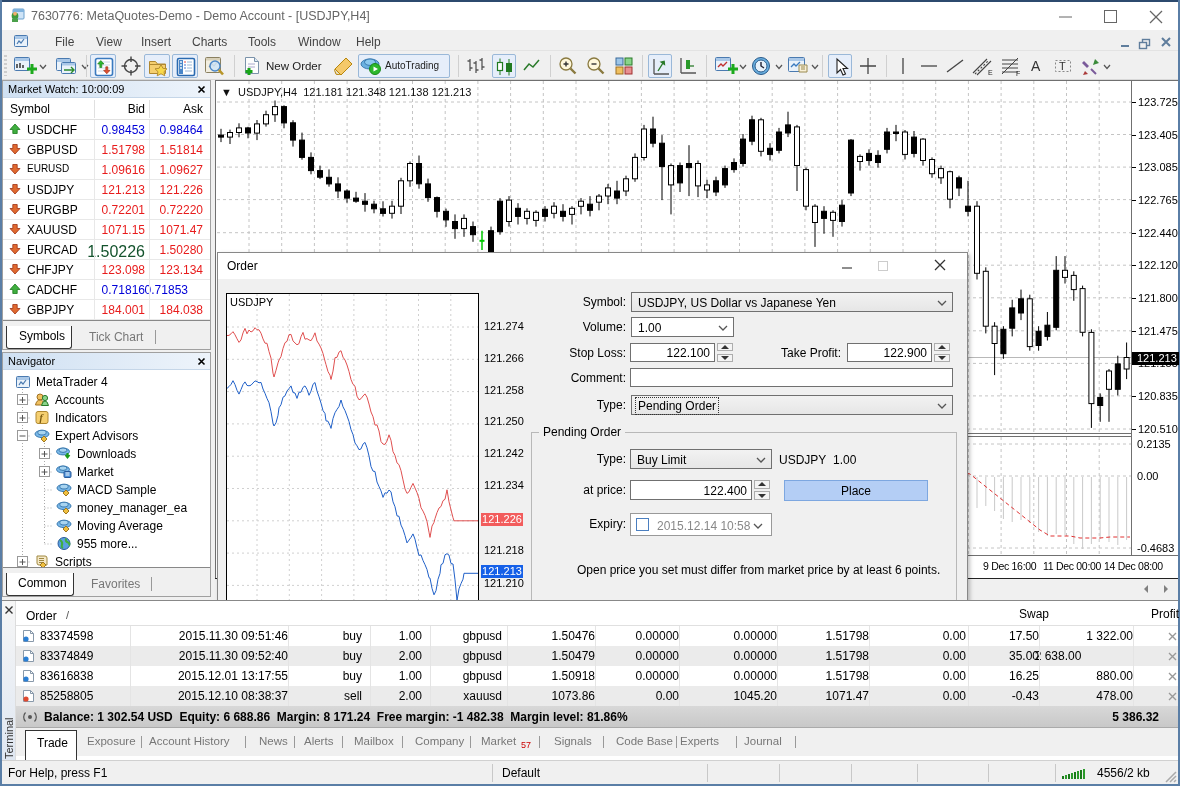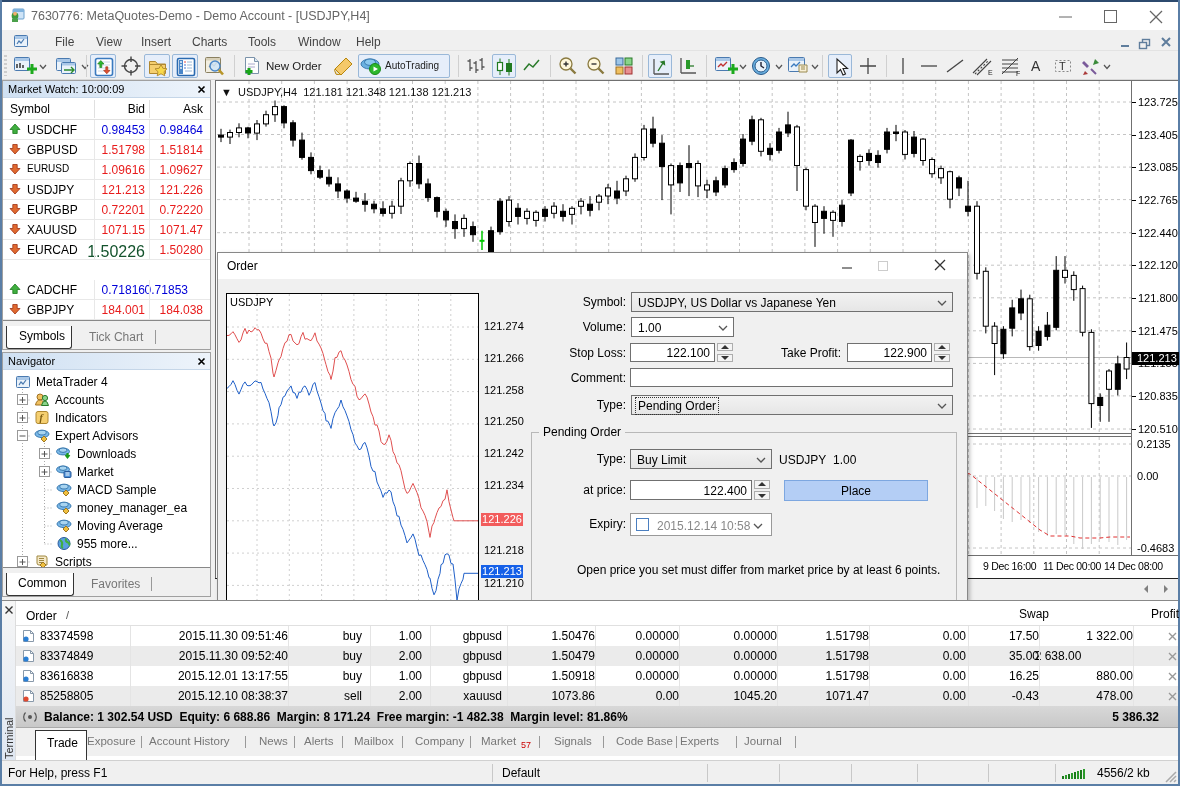--- a/index.html
+++ b/index.html
@@ -383,20 +383,30 @@
       <div class="abs" style="left:91px;top:0;width:1px;height:20px;background:#e8e8e8"></div>
       <div class="abs" style="left:146px;top:0;width:1px;height:20px;background:#e8e8e8"></div>
     </div>
     <div class="abs" style="left:0;top:159px;width:207px;height:20px;border-bottom:1px solid #e8e8e8">
       <span style="position:absolute;left:6px;top:3px;width:12px;height:12px"><svg width="12" height="12" viewBox="0 0 12 12">
 <path d="M6 11 L1 5.5 H3.8 V1.5 H8.2 V5.5 H11 Z" fill="#e06a30" stroke="#a03010" stroke-width="0.8"></path>
 </svg></span>
       <span style="position:absolute;left:24px;top:3px;font-size:12px">EURCAD</span>
       <span style="position:absolute;right:65px;top:3px;font-size:16px;color:#14532d">1.50226</span>
       <span style="position:absolute;right:7px;top:3px;font-size:12px;color:#e81c1c">1.50280</span>
+      <div class="abs" style="left:91px;top:0;width:1px;height:20px;background:#e8e8e8"></div>
+      <div class="abs" style="left:146px;top:0;width:1px;height:20px;background:#e8e8e8"></div>
+    </div>
+    <div class="abs" style="left:0;top:179px;width:207px;height:20px;border-bottom:1px solid #e8e8e8">
+      <span style="position:absolute;left:6px;top:3px;width:12px;height:12px"><svg width="12" height="12" viewBox="0 0 12 12">
+<path d="M6 11 L1 5.5 H3.8 V1.5 H8.2 V5.5 H11 Z" fill="#e06a30" stroke="#a03010" stroke-width="0.8"></path>
+</svg></span>
+      <span style="position:absolute;left:24px;top:3px;font-size:12px">CHFJPY</span>
+      <span style="position:absolute;right:65px;top:3px;font-size:12px;color:#e81c1c">123.098</span>
+      <span style="position:absolute;right:7px;top:3px;font-size:12px;color:#e81c1c">123.134</span>
       <div class="abs" style="left:91px;top:0;width:1px;height:20px;background:#e8e8e8"></div>
       <div class="abs" style="left:146px;top:0;width:1px;height:20px;background:#e8e8e8"></div>
     </div>
     <div class="abs" style="left:0;top:199px;width:207px;height:20px;border-bottom:1px solid #e8e8e8">
       <span style="position:absolute;left:6px;top:3px;width:12px;height:12px"><svg width="12" height="12" viewBox="0 0 12 12">
 <path d="M6 1 L11 6.5 H8.2 V10.5 H3.8 V6.5 H1 Z" fill="#3fae3f" stroke="#1d7a1d" stroke-width="0.8"></path>
 </svg></span>
       <span style="position:absolute;left:24px;top:3px;font-size:12px">CADCHF</span>
       <span style="position:absolute;right:65px;top:3px;font-size:12px;color:#0000d8">0.71816</span>
       <span style="position:absolute;right:22px;top:3px;font-size:12px;color:#0000d8">0.71853</span>
@@ -1248,21 +1258,21 @@
     </div>
     <div class="abs" style="left:14px;top:105px;width:1162px;height:22px;background:linear-gradient(#d8d8d8,#c8c8c8);border-bottom:1px solid #aaa">
       <svg style="position:absolute;left:6px;top:5px" width="16" height="12" viewBox="0 0 16 12">
         <circle cx="8" cy="6" r="2" fill="#555"></circle>
         <path d="M3.5 1.5 A6.5 6.5 0 0 0 3.5 10.5 M12.5 1.5 A6.5 6.5 0 0 1 12.5 10.5" fill="none" stroke="#555" stroke-width="1.2"></path>
       </svg>
       <span style="position:absolute;left:28px;top:4px;font-size:12px;font-weight:bold">Balance: 1 302.54 USD&nbsp; Equity: 6 688.86&nbsp; Margin: 8 171.24&nbsp; Free margin: -1 482.38&nbsp; Margin level: 81.86%</span>
       <span style="position:absolute;left:1020px;top:4px;width:123px;text-align:right;font-size:12px;font-weight:bold">5 386.32</span>
     </div>
     <div class="abs" style="left:14px;top:127px;width:1162px;height:28px;background:#f0f0f0">
-      <div class="abs" style="left:19px;top:2px;width:52px;height:36px;background:#fff;border:1px solid #333;border-bottom:none">
+      <div class="abs" style="left:9px;top:2px;width:52px;height:36px;background:#fff;border:1px solid #333;border-bottom:none">
         <span style="position:absolute;left:11px;top:5px;font-size:12px;color:#000">Trade</span>
       </div>
       <span style="position:absolute;left:71px;top:7px;font-size:11.5px;color:#777">Exposure</span>
       <span style="position:absolute;left:133px;top:7px;font-size:11.5px;color:#777">Account History</span>
       <span style="position:absolute;left:243px;top:7px;font-size:11.5px;color:#777">News</span>
       <span style="position:absolute;left:288px;top:7px;font-size:11.5px;color:#777">Alerts</span>
       <span style="position:absolute;left:338px;top:7px;font-size:11.5px;color:#777">Mailbox</span>
       <span style="position:absolute;left:399px;top:7px;font-size:11.5px;color:#777">Company</span>
       <span style="position:absolute;left:465px;top:7px;font-size:11.5px;color:#777">Market</span>
       <span style="position:absolute;left:538px;top:7px;font-size:11.5px;color:#777">Signals</span>

